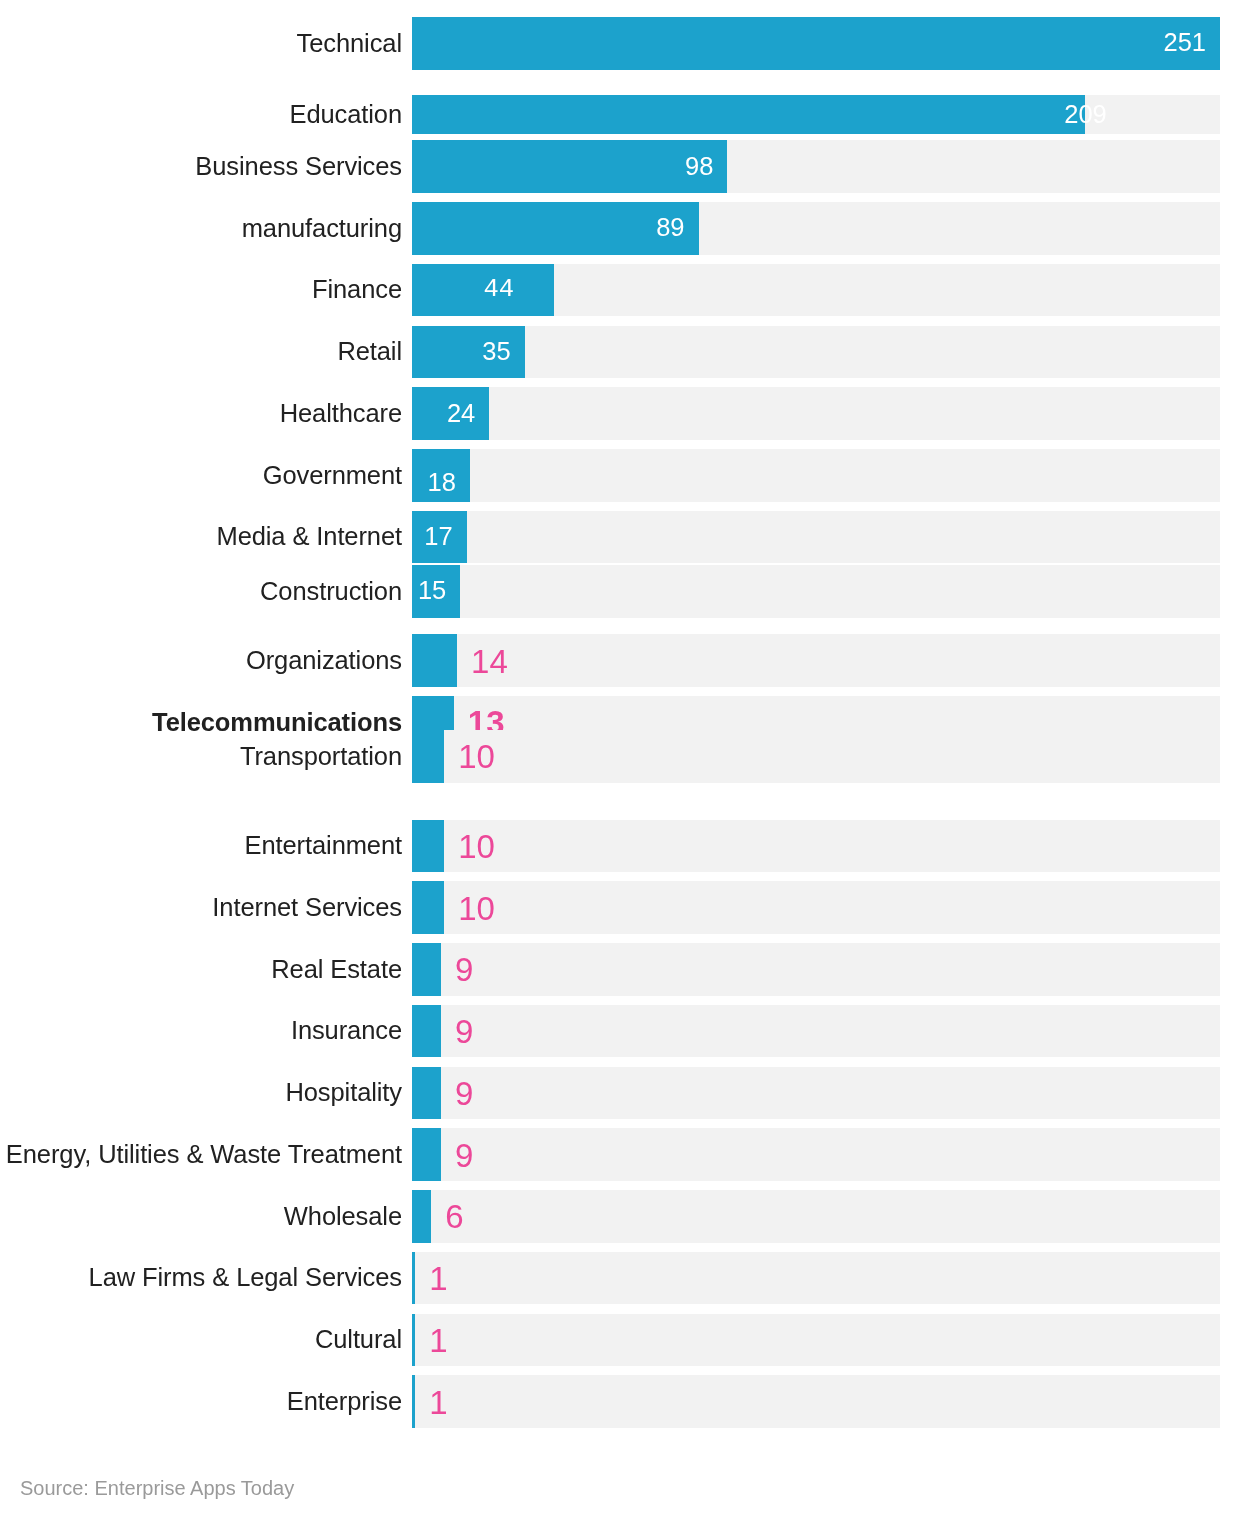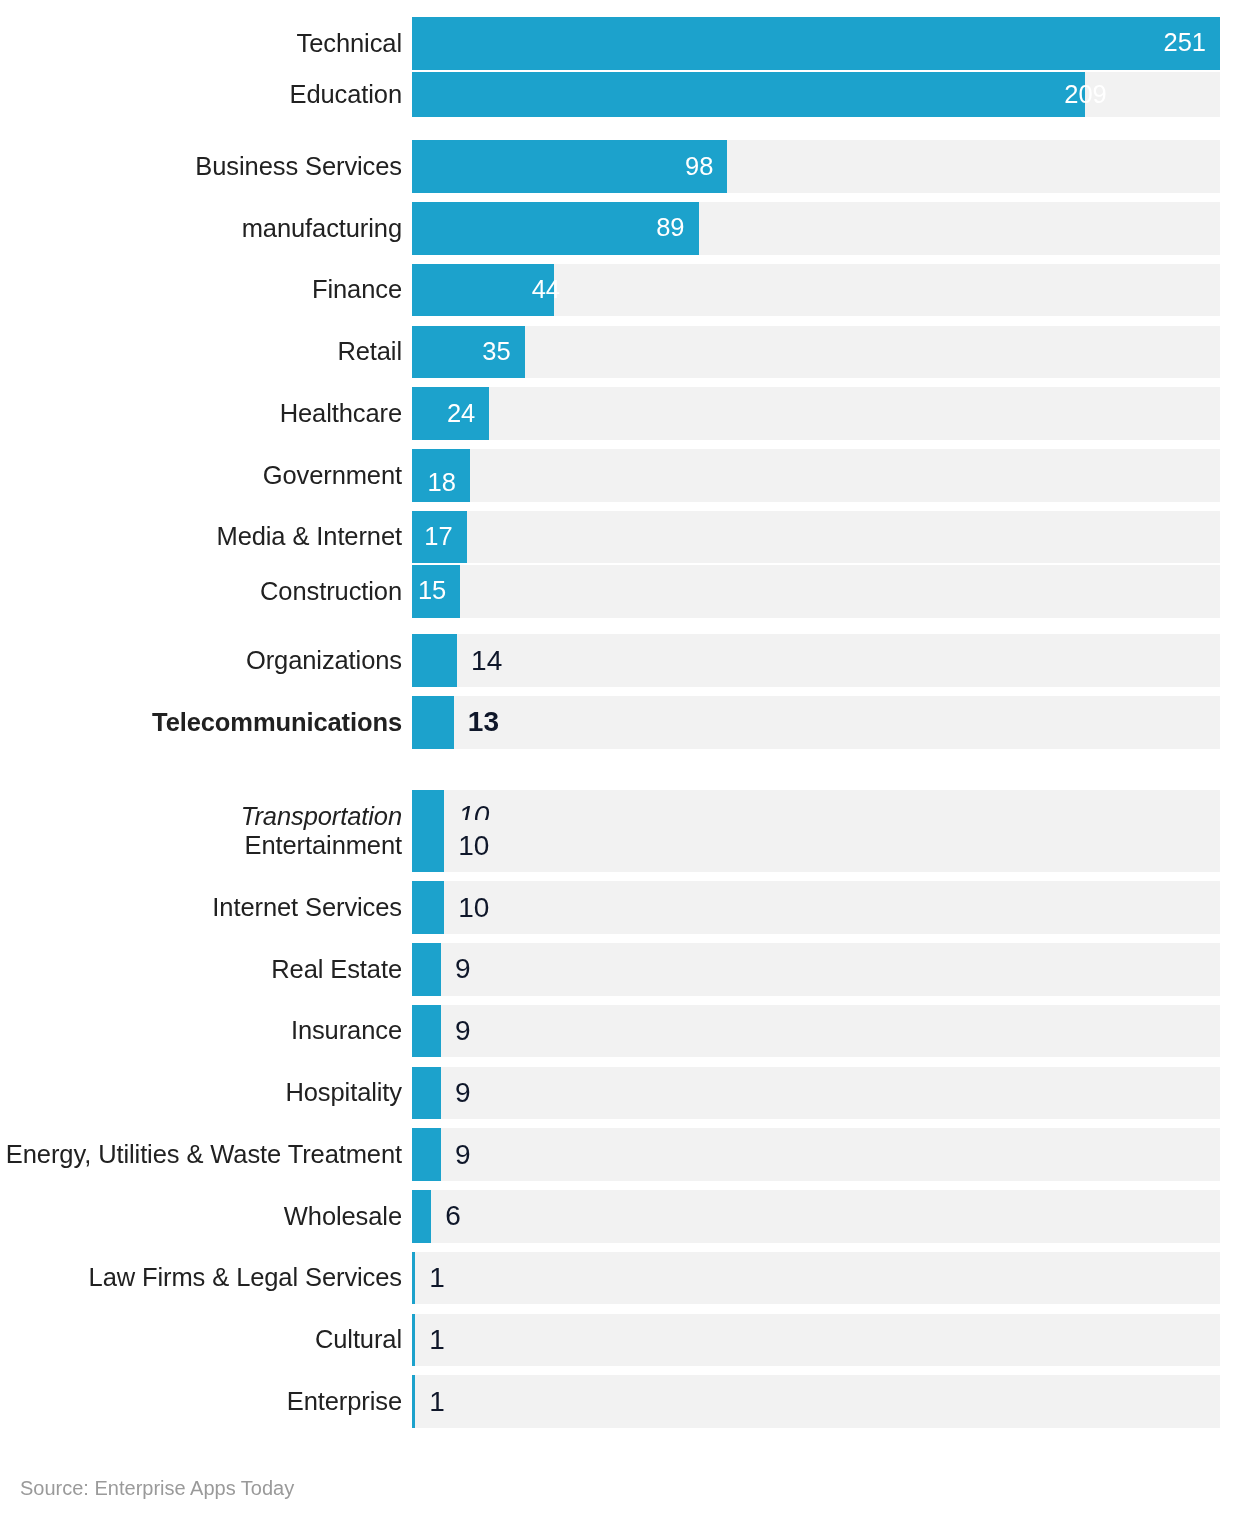--- a/index.html
+++ b/index.html
@@ -73,22 +73,22 @@
     font-size: 25.5px;
     color: #ffffff;
     line-height: 1;
     white-space: nowrap;
   }
 
   .value-outside {
     position: absolute;
     top: 50%;
     transform: translateY(-50%);
-    font-size: 28px;
-    color: #0f172a;
+    font-size: 33px;
+    color: #ec4899;
     line-height: 1;
     white-space: nowrap;
   }
 
   #source-note {
     position: absolute;
     left: 20px;
     top: 1478px;
     font-size: 20px;
     color: #9a9a9a;
@@ -100,21 +100,21 @@
 <body style="background: rgb(255, 255, 255);">
 
 <div id="chart-root">
   <div id="plot-area">
       <div class="bar-row" style="top: 17px; height: 52.5px;">
         <div class="row-label">Technical</div>
         <div class="track"></div>
         <div class="bar" style="width: 808px; background: rgb(28, 162, 204);"></div>
         <div class="value-inside" style="left: 1206px; transform: translate(-100%, -50%);">251</div>
       </div>
-      <div class="bar-row" style="top: 72px; height: 45px;">
+      <div class="bar-row" style="top: 95px; height: 39px;">
         <div class="row-label">Education</div>
         <div class="track"></div>
         <div class="bar" style="width: 672.797px; background: rgb(28, 162, 204);"></div>
         <div class="value-inside" style="left: 1070.8px; transform: translate(-100%, -50%); margin-left: 36px;">209</div>
       </div>
       <div class="bar-row" style="top: 140.48px; height: 52.5px;">
         <div class="row-label">Business Services</div>
         <div class="track"></div>
         <div class="bar" style="width: 315.474px; background: rgb(28, 162, 204);"></div>
         <div class="value-inside" style="left: 713.474px; transform: translate(-100%, -50%);">98</div>
@@ -122,21 +122,21 @@
       <div class="bar-row" style="top: 202.22px; height: 52.5px;">
         <div class="row-label">manufacturing</div>
         <div class="track"></div>
         <div class="bar" style="width: 286.502px; background: rgb(28, 162, 204);"></div>
         <div class="value-inside" style="left: 684.502px; transform: translate(-100%, -50%);">89</div>
       </div>
       <div class="bar-row" style="top: 263.96px; height: 52.5px;">
         <div class="row-label">Finance</div>
         <div class="track"></div>
         <div class="bar" style="width: 141.641px; background: rgb(28, 162, 204);"></div>
-        <div class="value-inside" style="left: 560px; transform: translate(-100%, -50%);">44</div>
+        <div class="value-inside" style="left: 514px; transform: translate(-100%, -50%); font-family: Liberation Mono, monospace;">44</div>
       </div>
       <div class="bar-row" style="top: 325.7px; height: 52.5px;">
         <div class="row-label">Retail</div>
         <div class="track"></div>
         <div class="bar" style="width: 112.669px; background: rgb(28, 162, 204);"></div>
         <div class="value-inside" style="left: 510.669px; transform: translate(-100%, -50%);">35</div>
       </div>
       <div class="bar-row" style="top: 387.44px; height: 52.5px;">
         <div class="row-label">Healthcare</div>
         <div class="track"></div>
@@ -166,21 +166,21 @@
         <div class="track"></div>
         <div class="bar" style="width: 45.0677px; background: rgb(28, 162, 204);"></div>
         <div class="value-outside" style="left: 471.068px;">14</div>
       </div>
       <div class="bar-row" style="top: 696.14px; height: 52.5px; font-weight: bold;">
         <div class="row-label">Telecommunications</div>
         <div class="track"></div>
         <div class="bar" style="width: 41.8486px; background: rgb(28, 162, 204);"></div>
         <div class="value-outside" style="left: 467.849px;">13</div>
       </div>
-      <div class="bar-row" style="top: 790px; height: 52.5px; font-style: italic;">
+      <div class="bar-row" style="top: 730px; height: 52.5px;">
         <div class="row-label">Transportation</div>
         <div class="track"></div>
         <div class="bar" style="width: 32.1912px; background: rgb(28, 162, 204);"></div>
         <div class="value-outside" style="left: 458.191px;">10</div>
       </div>
       <div class="bar-row" style="top: 819.62px; height: 52.5px;">
         <div class="row-label">Entertainment</div>
         <div class="track"></div>
         <div class="bar" style="width: 32.1912px; background: rgb(28, 162, 204);"></div>
         <div class="value-outside" style="left: 458.191px;">10</div>

